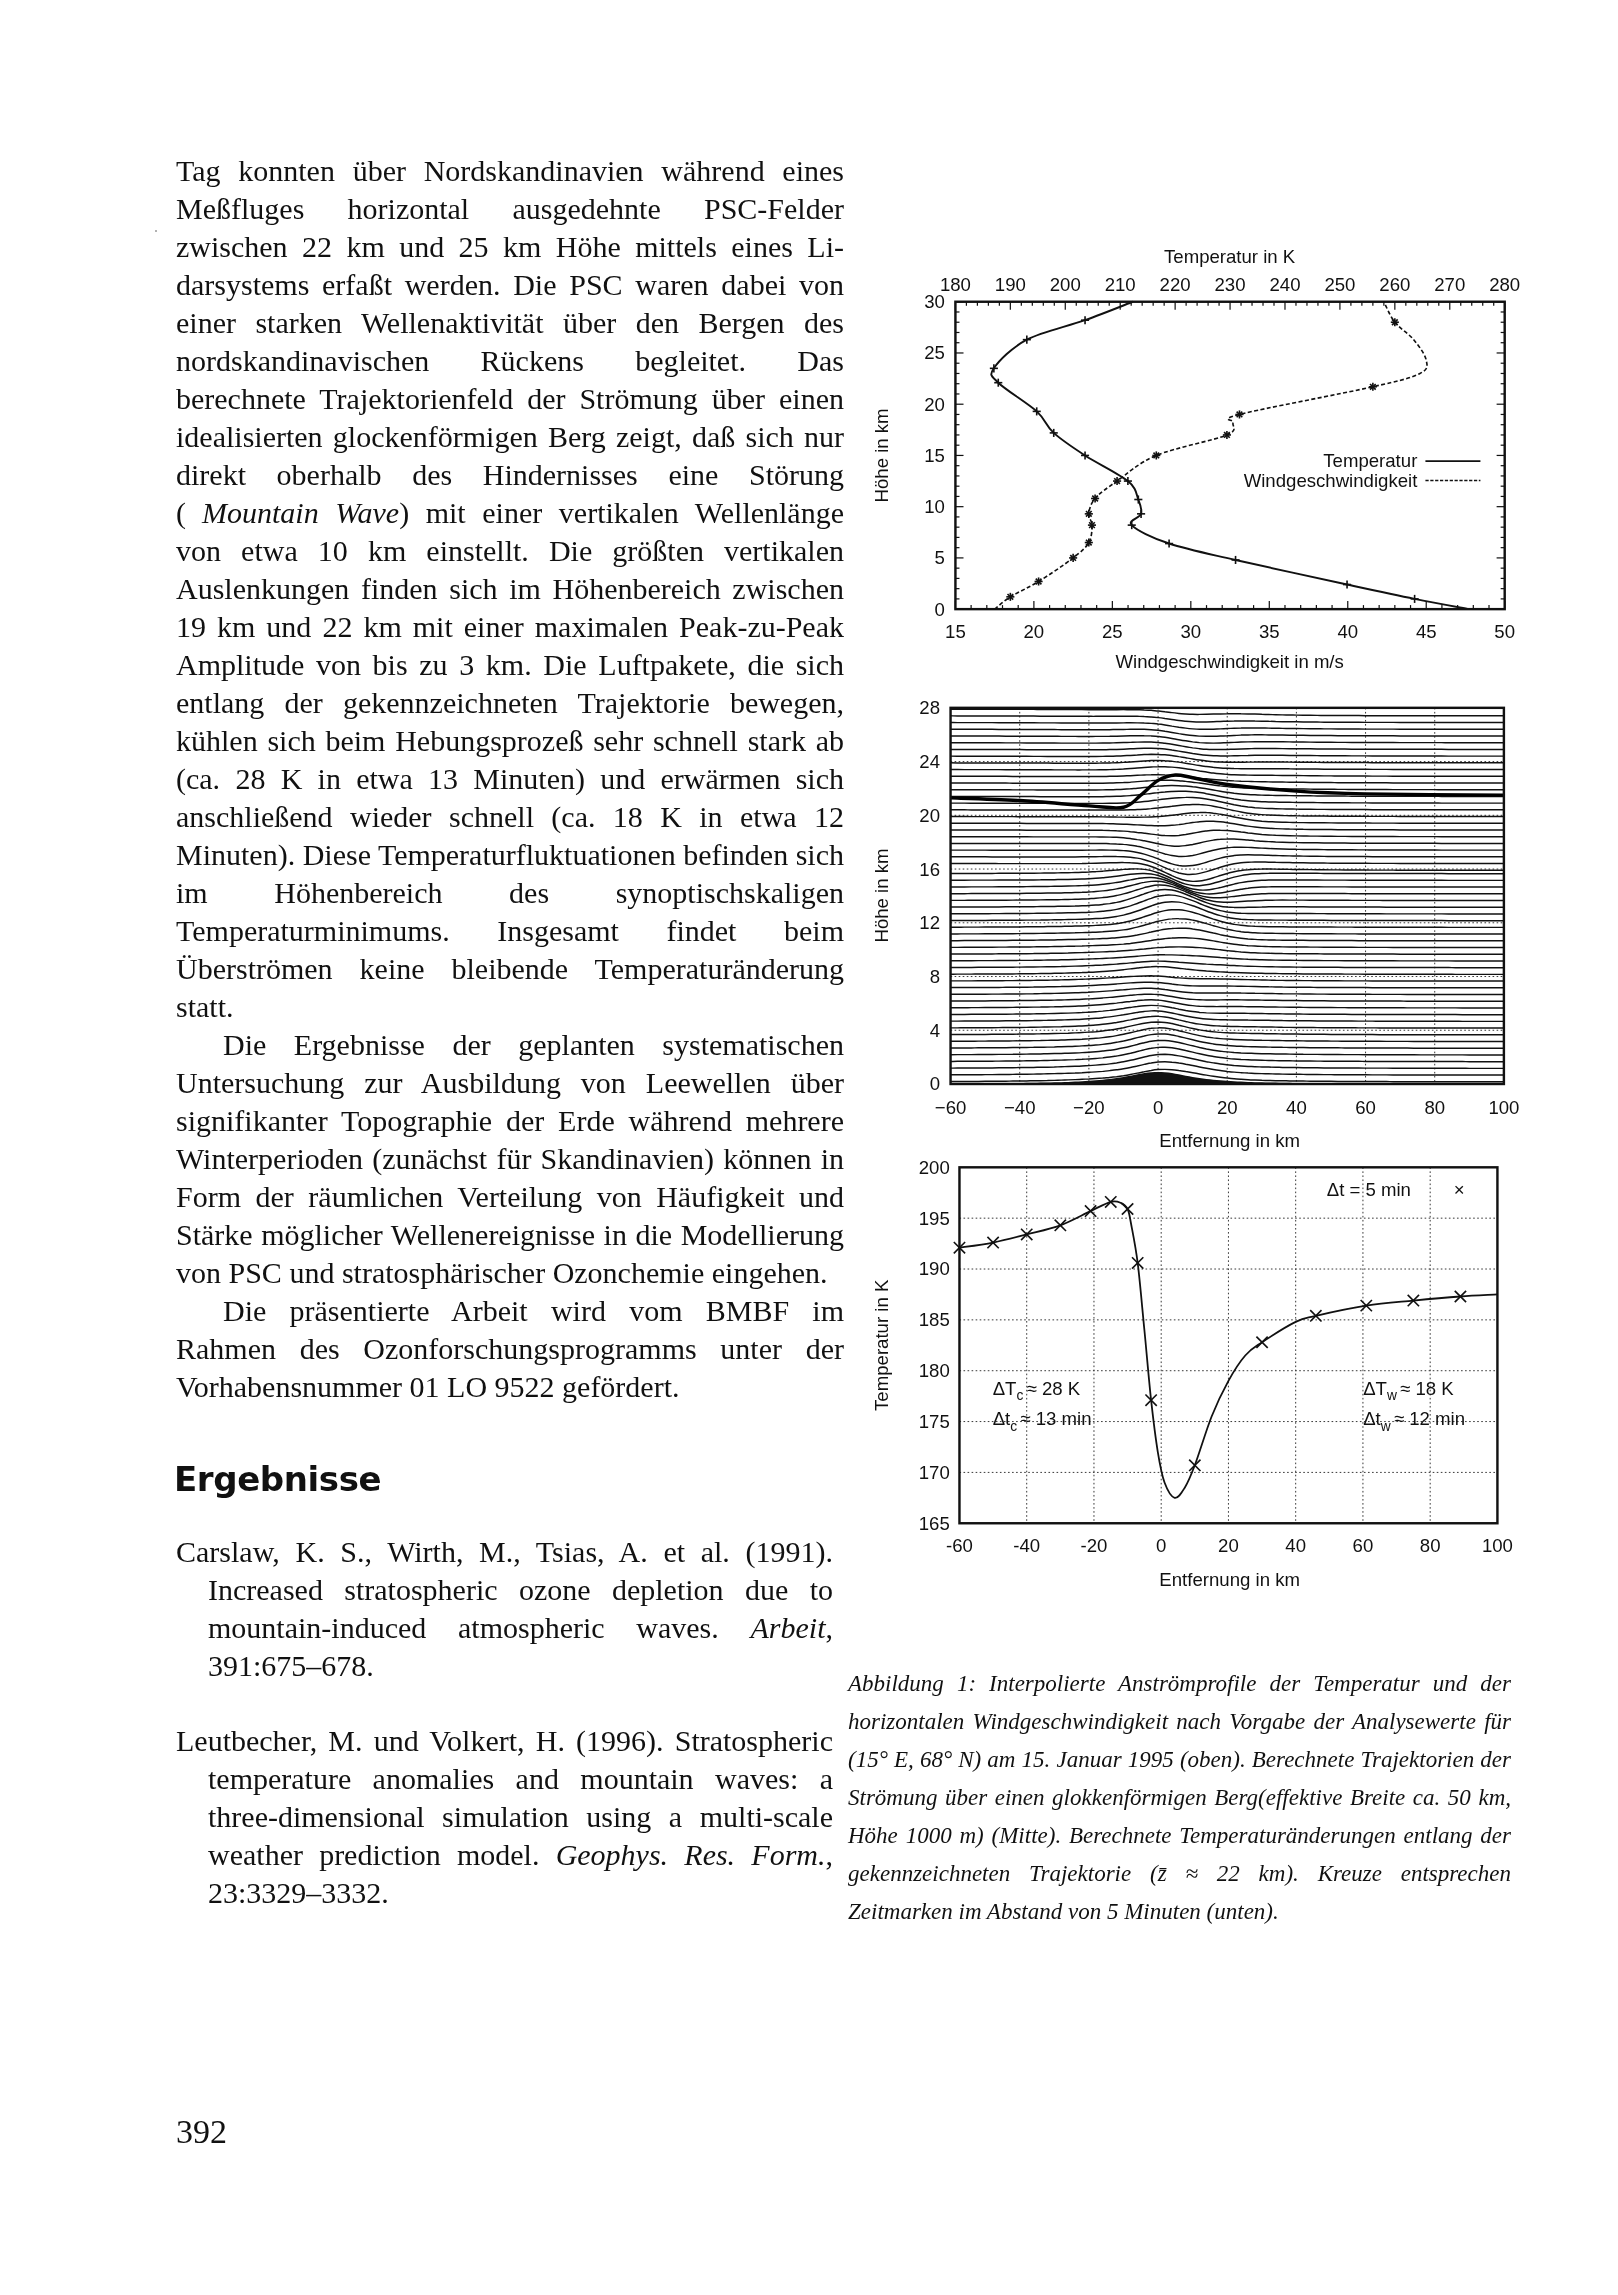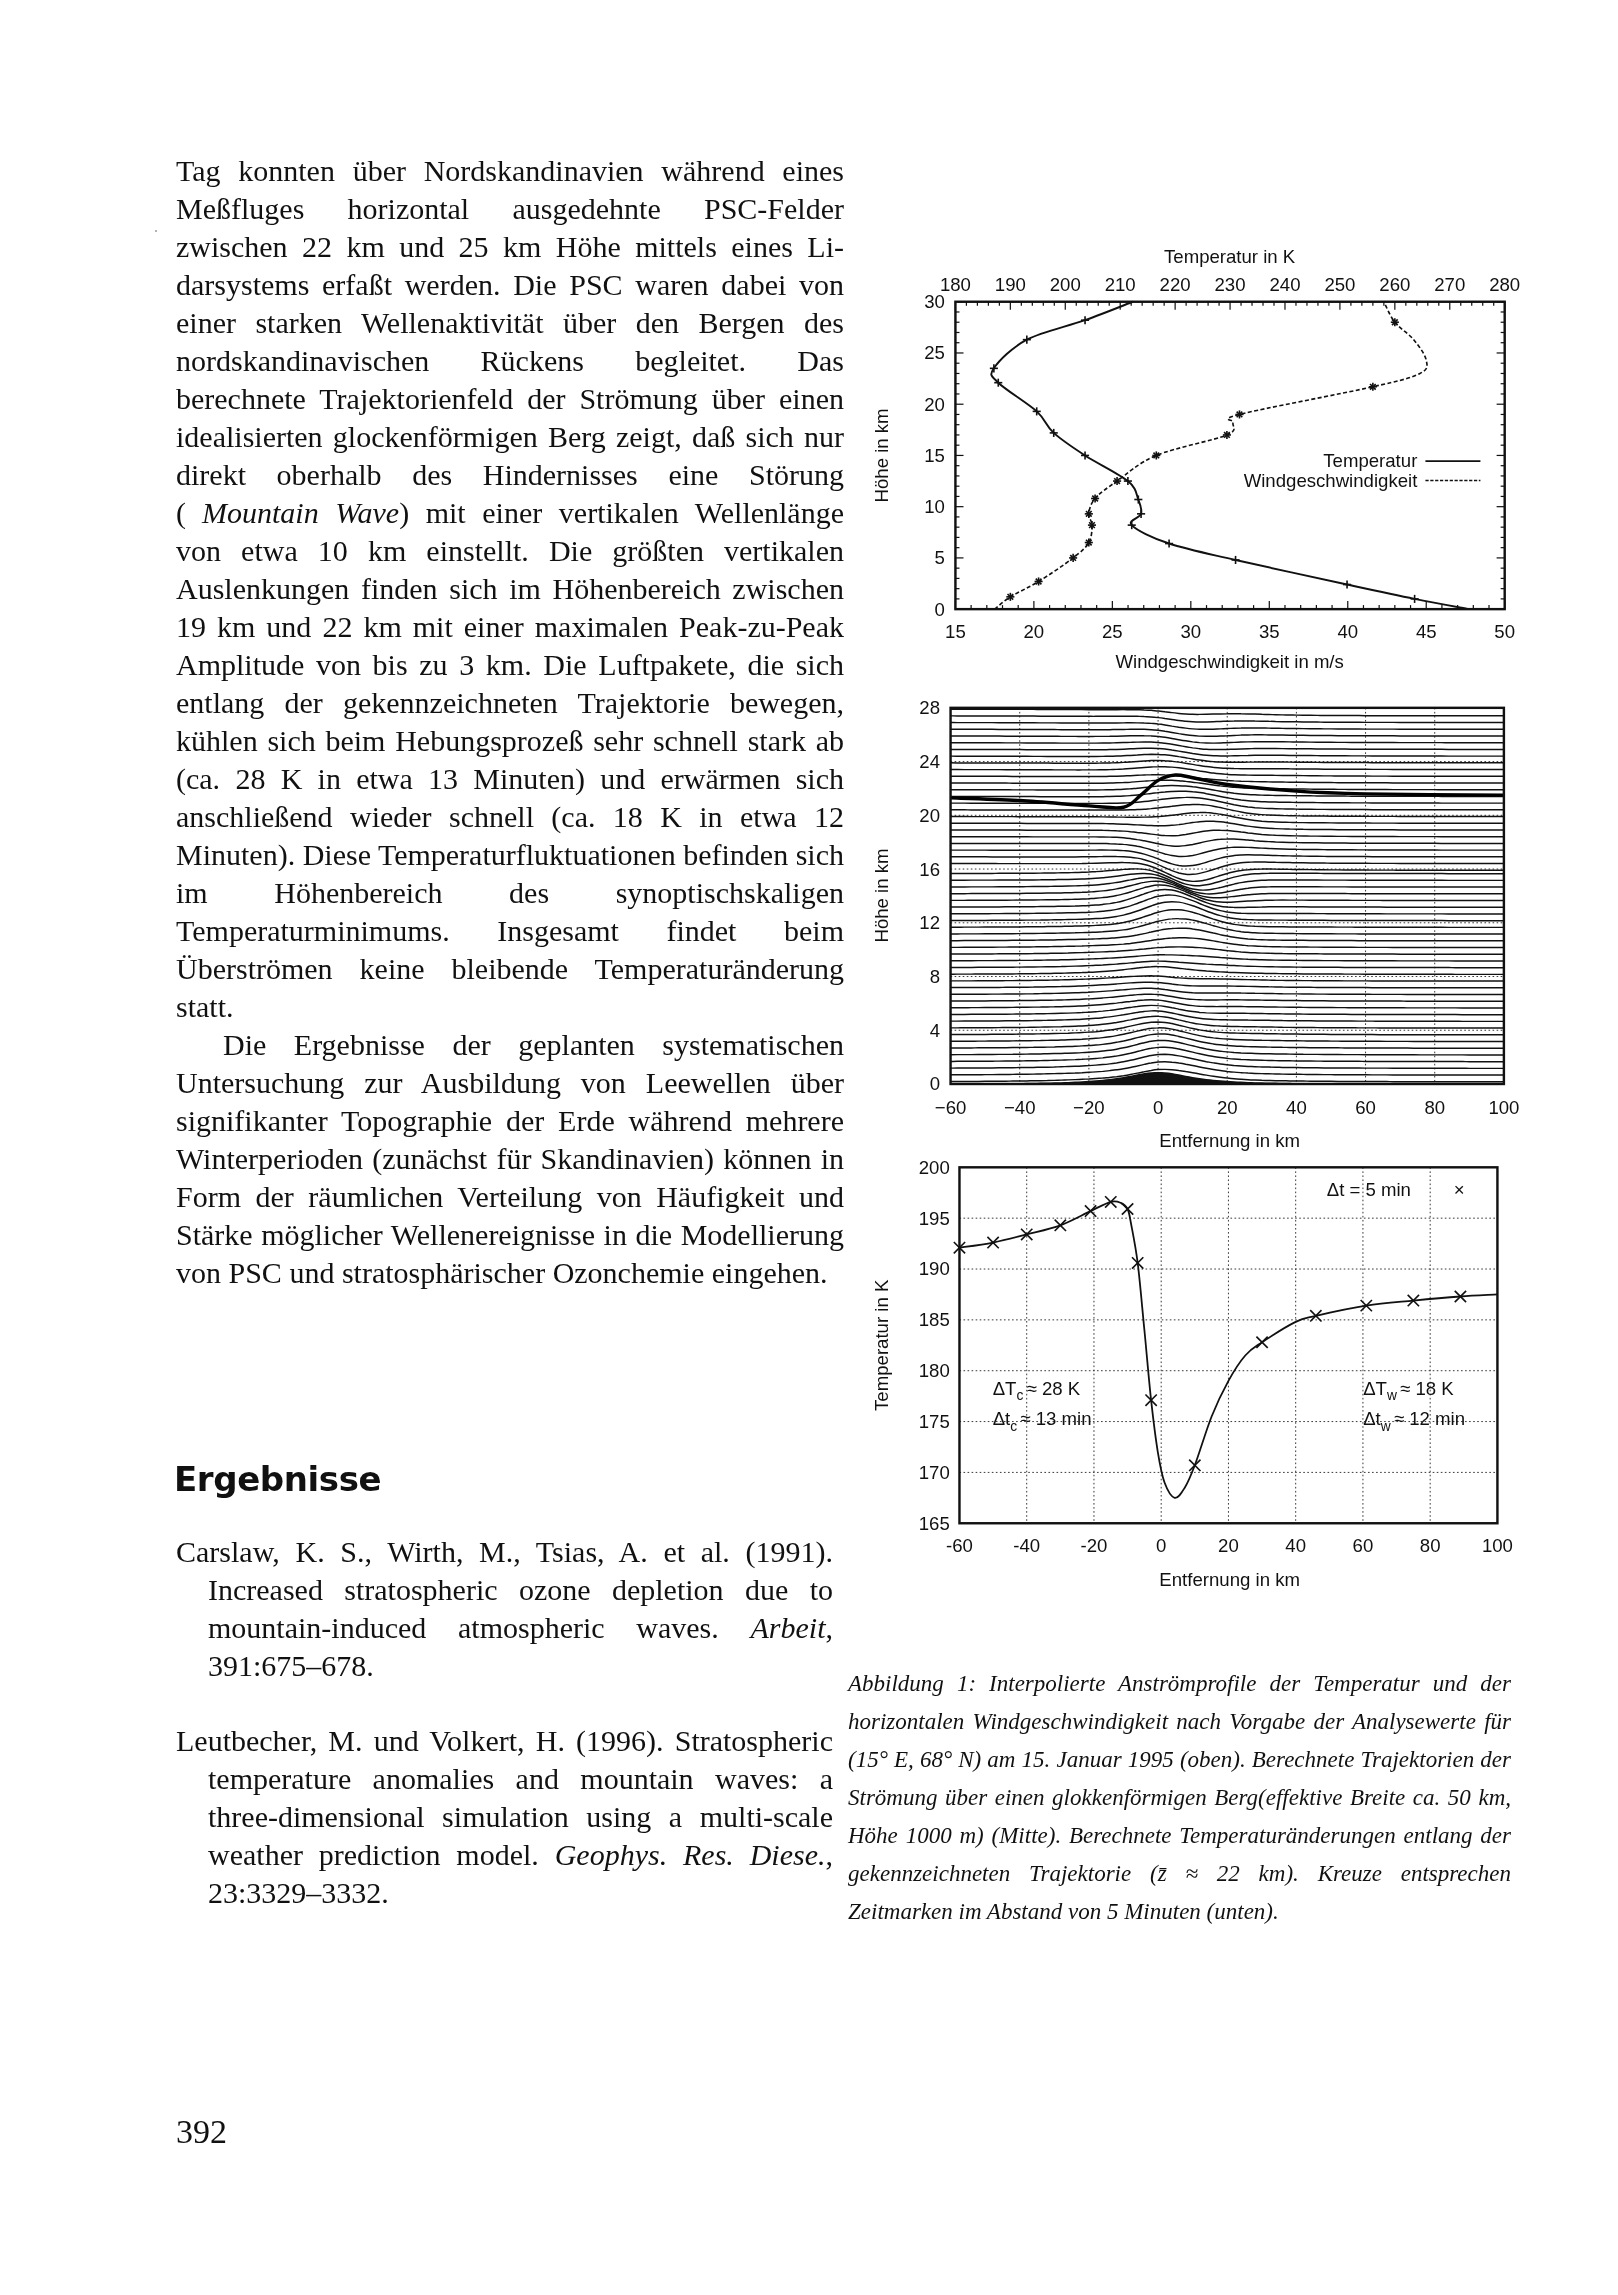--- a/index.html
+++ b/index.html
@@ -43,27 +43,28 @@
   .figure { position: absolute; left: 0; top: 0; width: 1300px; height: 2295px; pointer-events: none; }
   .figure svg text { font-family: "Liberation Sans", "DejaVu Sans", sans-serif; fill: #111; }
   .stray-mark { position: absolute; width: 2.4px; height: 2.4px; background: #999; border-radius: 50%; }
 </style>
 </head>
 <body>
 
 <div class="col-left" id="body-text">
     <p><span>Tag konnten über Nordskandinavien während ei­nes Meßfluges horizontal ausgedehnte PSC-Felder zwischen 22 km und 25 km Höhe mittels eines Li­darsystems erfaßt werden. Die PSC waren dabei von einer starken Wellenaktivität über den Bergen des nordskandinavischen Rückens begleitet. Das berechnete Trajektorienfeld der Strömung über einen idealisierten glockenförmigen Berg zeigt, daß sich nur direkt oberhalb des Hindernisses eine Störung (</span><em>Mountain Wave</em><span>) mit einer vertikalen Wellenlänge von etwa 10 km einstellt. Die größten vertikalen Auslenkungen finden sich im Höhenbe­reich zwischen 19 km und 22 km mit einer maxi­malen Peak-zu-Peak Amplitude von bis zu 3 km. Die Luftpakete, die sich entlang der gekennzeich­neten Trajektorie bewegen, kühlen sich beim He­bungsprozeß sehr schnell stark ab (ca. 28 K in etwa 13 Minuten) und erwärmen sich anschließend wie­der schnell (ca. 18 K in etwa 12 Minuten). Diese Temperaturfluktuationen befinden sich im Höhen­bereich des synoptischskaligen Temperaturmini­mums. Insgesamt findet beim Überströmen keine bleibende Temperaturänderung statt.</span></p>
     <p class="indent"><span>Die Ergebnisse der geplanten systematischen Untersuchung zur Ausbildung von Leewellen über signifikanter Topographie der Erde während meh­rere Winterperioden (zunächst für Skandinavien) können in Form der räumlichen Verteilung von Häufigkeit und Stärke möglicher Wellenereignis­se in die Modellierung von PSC und stratosphäri­scher Ozonchemie eingehen.</span></p>
+    <p class="indent"><span>Die präsentierte Arbeit wird vom BMBF im Rahmen des Ozonforschungsprogramms unter der Vorhabensnummer 01 LO 9522 gefördert.</span></p>
   </div>
 
 <h2 class="heading">Ergebnisse</h2>
 
 <div class="refs" id="ref-list">
     <div class="ref"><span>Carslaw, K. S., Wirth, M., Tsias, A. et al. (1991). Increased stratospheric ozone depletion due to mountain-induced atmospheric waves. </span><em>Arbeit</em><span>, 391:675–678.</span></div>
-    <div class="ref"><span>Leutbecher, M. und Volkert, H. (1996). Strato­spheric temperature anomalies and mountain waves: a three-dimensional simulation using a multi-scale weather prediction model. </span><em>Geophys. Res. Diese.</em><span>, 23:3329–3332.</span></div>
+    <div class="ref"><span>Leutbecher, M. und Volkert, H. (1996). Strato­spheric temperature anomalies and mountain waves: a three-dimensional simulation using a multi-scale weather prediction model. </span><em>Geophys. Res. Form.</em><span>, 23:3329–3332.</span></div>
   </div>
 
 <div class="caption">Abbildung 1:  Interpolierte Anströmprofile der Temperatur und der horizontalen Windgeschwin­digkeit nach Vorgabe der Analysewerte für (15° E, 68° N) am 15. Januar 1995 (oben). Berechne­te Trajektorien der Strömung über einen glok­kenförmigen Berg(effektive Breite ca. 50 km, Höhe 1000 m) (Mitte). Berechnete Temperaturänderun­gen entlang der gekennzeichneten Trajektorie (z̄ ≈ 22 km). Kreuze entsprechen Zeitmarken im Ab­stand von 5 Minuten (unten).</div>
 
 <div class="page-number">392</div>
 
 <div class="stray-mark" style="left:155px; top:230px;"></div>
 
 <div class="figure">
 <svg width="1618" height="2295" xmlns="http://www.w3.org/2000/svg" viewBox="0 0 2000 2837">

